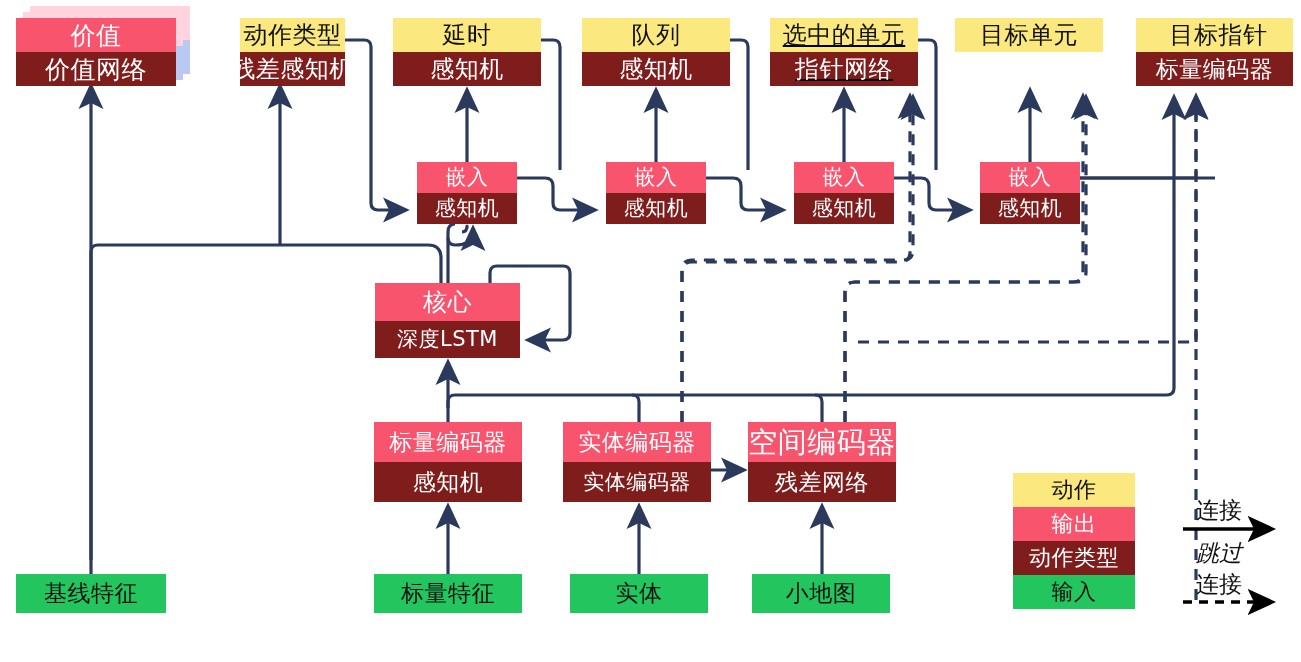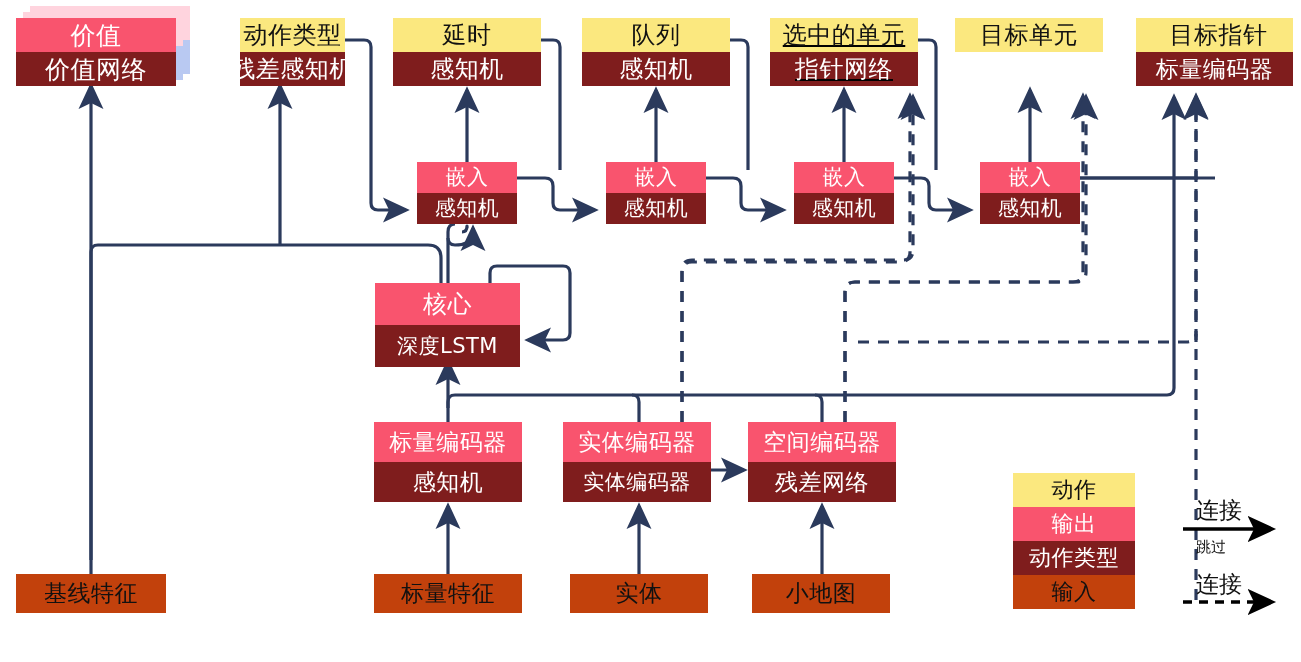--- a/index.html
+++ b/index.html
@@ -8,21 +8,21 @@
   #canvas{position:relative;width:1301px;height:662px;background:#ffffff;overflow:hidden;}
   svg.wires{position:absolute;left:0;top:0;width:1301px;height:662px;pointer-events:none;}
 
   .node{position:absolute;box-sizing:border-box;}
   .seg{display:flex;align-items:center;justify-content:center;box-sizing:border-box;
        white-space:nowrap;line-height:1;letter-spacing:0.5px;}
   .seg.action{background:#fbe87f;color:#111111;}
   .seg.output{background:#f9546e;color:#ffffff;}
   .seg.net{background:#0b57d0;color:#ffffff;}
   .seg.net{background:#7f1d1d;}
-  .seg.input{background:#c2410c;color:#111111;}
+  .seg.input{background:#22c55e;color:#111111;}
 
   .ghost{position:absolute;box-sizing:border-box;}
   .ghost .g1{background:#ffd4de;}
   .ghost .g2{background:#b9c9f2;}
 
   .legendbox{position:absolute;}
   .legendbox .seg{justify-content:center;}
   .leg-label{position:absolute;color:#111;white-space:nowrap;}
 </style>
 </head>
@@ -170,34 +170,34 @@
         <div class="seg net" style="height:50%;font-size:21px;">感知机</div>
       </div>
       <div class="node" style="left: 794px; top: 162px; width: 100px; height: 62px;">
         <div class="seg output" style="height:50%;font-size:21px;">嵌入</div>
         <div class="seg net" style="height:50%;font-size:21px;">感知机</div>
       </div>
       <div class="node" style="left: 980px; top: 162px; width: 100px; height: 62px;">
         <div class="seg output" style="height:50%;font-size:21px;">嵌入</div>
         <div class="seg net" style="height:50%;font-size:21px;">感知机</div>
       </div>
-      <div class="node" style="left: 375px; top: 283px; width: 145px; height: 84px;">
+      <div class="node" style="left: 375px; top: 283px; width: 145px; height: 75px;">
         <div class="seg output" style="height:50%;font-size:24px;">核心</div>
         <div class="seg net" style="height:50%;font-size:21px;">深度LSTM</div>
       </div>
       <div class="node" style="left: 374px; top: 422px; width: 148px; height: 80px;">
         <div class="seg output" style="height:50%;font-size:23px;">标量编码器</div>
         <div class="seg net" style="height:50%;font-size:23px;">感知机</div>
       </div>
       <div class="node" style="left: 563px; top: 422px; width: 148px; height: 80px;">
         <div class="seg output" style="height:50%;font-size:23px;">实体编码器</div>
         <div class="seg net" style="height:50%;font-size:21px;">实体编码器</div>
       </div>
       <div class="node" style="left: 748px; top: 422px; width: 148px; height: 80px;">
-        <div class="seg output" style="height:50%;font-size:23px;">空间编码器</div>
+        <div class="seg output" style="height:50%;font-size:29px;">空间编码器</div>
         <div class="seg net" style="height:50%;font-size:23px;">残差网络</div>
       </div>
       <div class="node" style="left: 16px; top: 574px; width: 150px; height: 39px;">
         <div class="seg input" style="height:100%;font-size:23px;">基线特征</div>
       </div>
       <div class="node" style="left: 374px; top: 574px; width: 148px; height: 39px; border-radius: 6px;">
         <div class="seg input" style="height:100%;font-size:23px;">标量特征</div>
       </div>
       <div class="node" style="left: 570px; top: 574px; width: 138px; height: 39px;">
         <div class="seg input" style="height:100%;font-size:23px;">实体</div>
@@ -215,16 +215,16 @@
     </div>
 
   <svg class="wires" viewBox="0 0 1301 662" xmlns="http://www.w3.org/2000/svg">
     <g>
       <line x1="1183" y1="529" x2="1272" y2="529" stroke="#000000" stroke-width="3.4" marker-end="url(#ahblk)"></line>
       <line x1="1183" y1="602" x2="1272" y2="602" stroke="#000000" stroke-width="3.4" stroke-dasharray="9,7" marker-end="url(#ahblk)"></line>
     </g>
   </svg>
 
   <div class="leg-label" id="leg-conn" style="left:1196px;top:495px;font-size:23px;">连接</div>
-  <div class="leg-label" id="leg-skip1" style="left:1196px;top:538px;font-size:15px;">跳过</div>
+  <div class="leg-label" id="leg-skip1" style="left:1196px;top:538px;font-size:23px;font-style:italic;">跳过</div>
   <div class="leg-label" id="leg-skip2" style="left:1196px;top:569px;font-size:23px;">连接</div>
 
 </div>
 
 </body></html>

